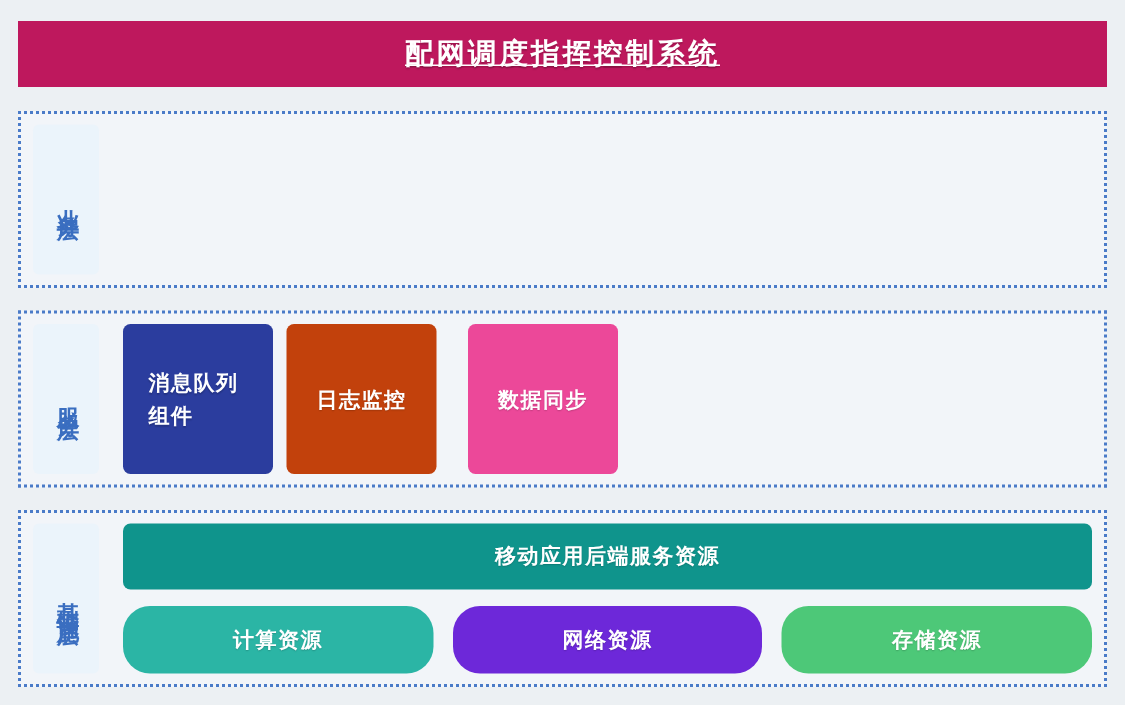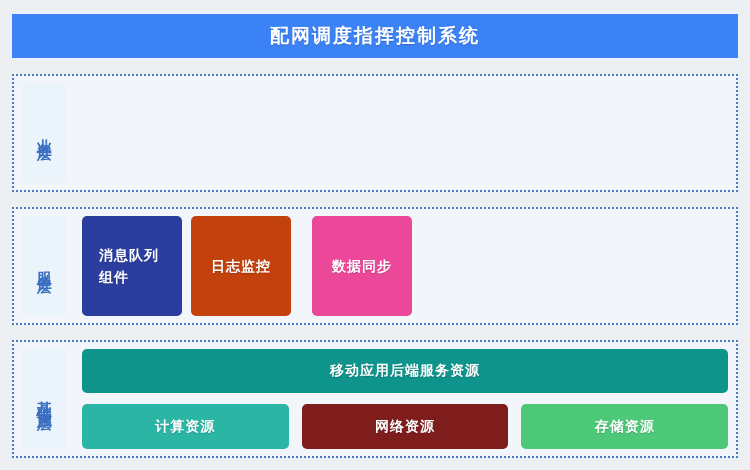--- a/index.html
+++ b/index.html
@@ -87,26 +87,26 @@
     color: #ffffff;
     font-size: 14px;
     font-weight: bold;
     letter-spacing: 1px;
     display: flex;
     align-items: center;
     justify-content: center;
     text-shadow: 0 1px 1px rgba(0,0,0,0.18);
   }
   .infra-row { display: flex; gap: 13px; flex: 1; }
-  .infra-row .box-wide { flex: 1; height: 45px; }
+  .infra-row .box-wide { flex: 1; height: 45px; border-radius: 18px; }
 </style>
 </head>
 <body>
 
-<div class="title-bar" style="background-color: #3b82f6;">配网调度指挥控制系统</div>
+<div class="title-bar" style="background-color: #be185d; text-decoration: underline;">配网调度指挥控制系统</div>
 
 <section class="layer">
   <div class="layer-label">
     <span class="layer-label-text">业务层</span>
   </div>
 </section>
 
 <section class="layer">
   <div class="layer-label">
     <span class="layer-label-text">服务层</span>
@@ -119,17 +119,17 @@
 </section>
 
 <section class="layer">
   <div class="layer-label">
     <span class="layer-label-text">基础设施层</span>
   </div>
   <div class="infra-col">
     <div class="box-wide" style="background-color: rgb(15, 148, 140);">移动应用后端服务资源</div>
     <div class="infra-row">
       <div class="box-wide" style="background-color: rgb(43, 181, 165);">计算资源</div>
-      <div class="box-wide" style="background-color: #7f1d1d;">网络资源</div>
+      <div class="box-wide" style="background-color: #6d28d9;">网络资源</div>
       <div class="box-wide" style="background-color: rgb(77, 200, 120);">存储资源</div>
     </div>
   </div>
 </section>
 
 </body></html>

